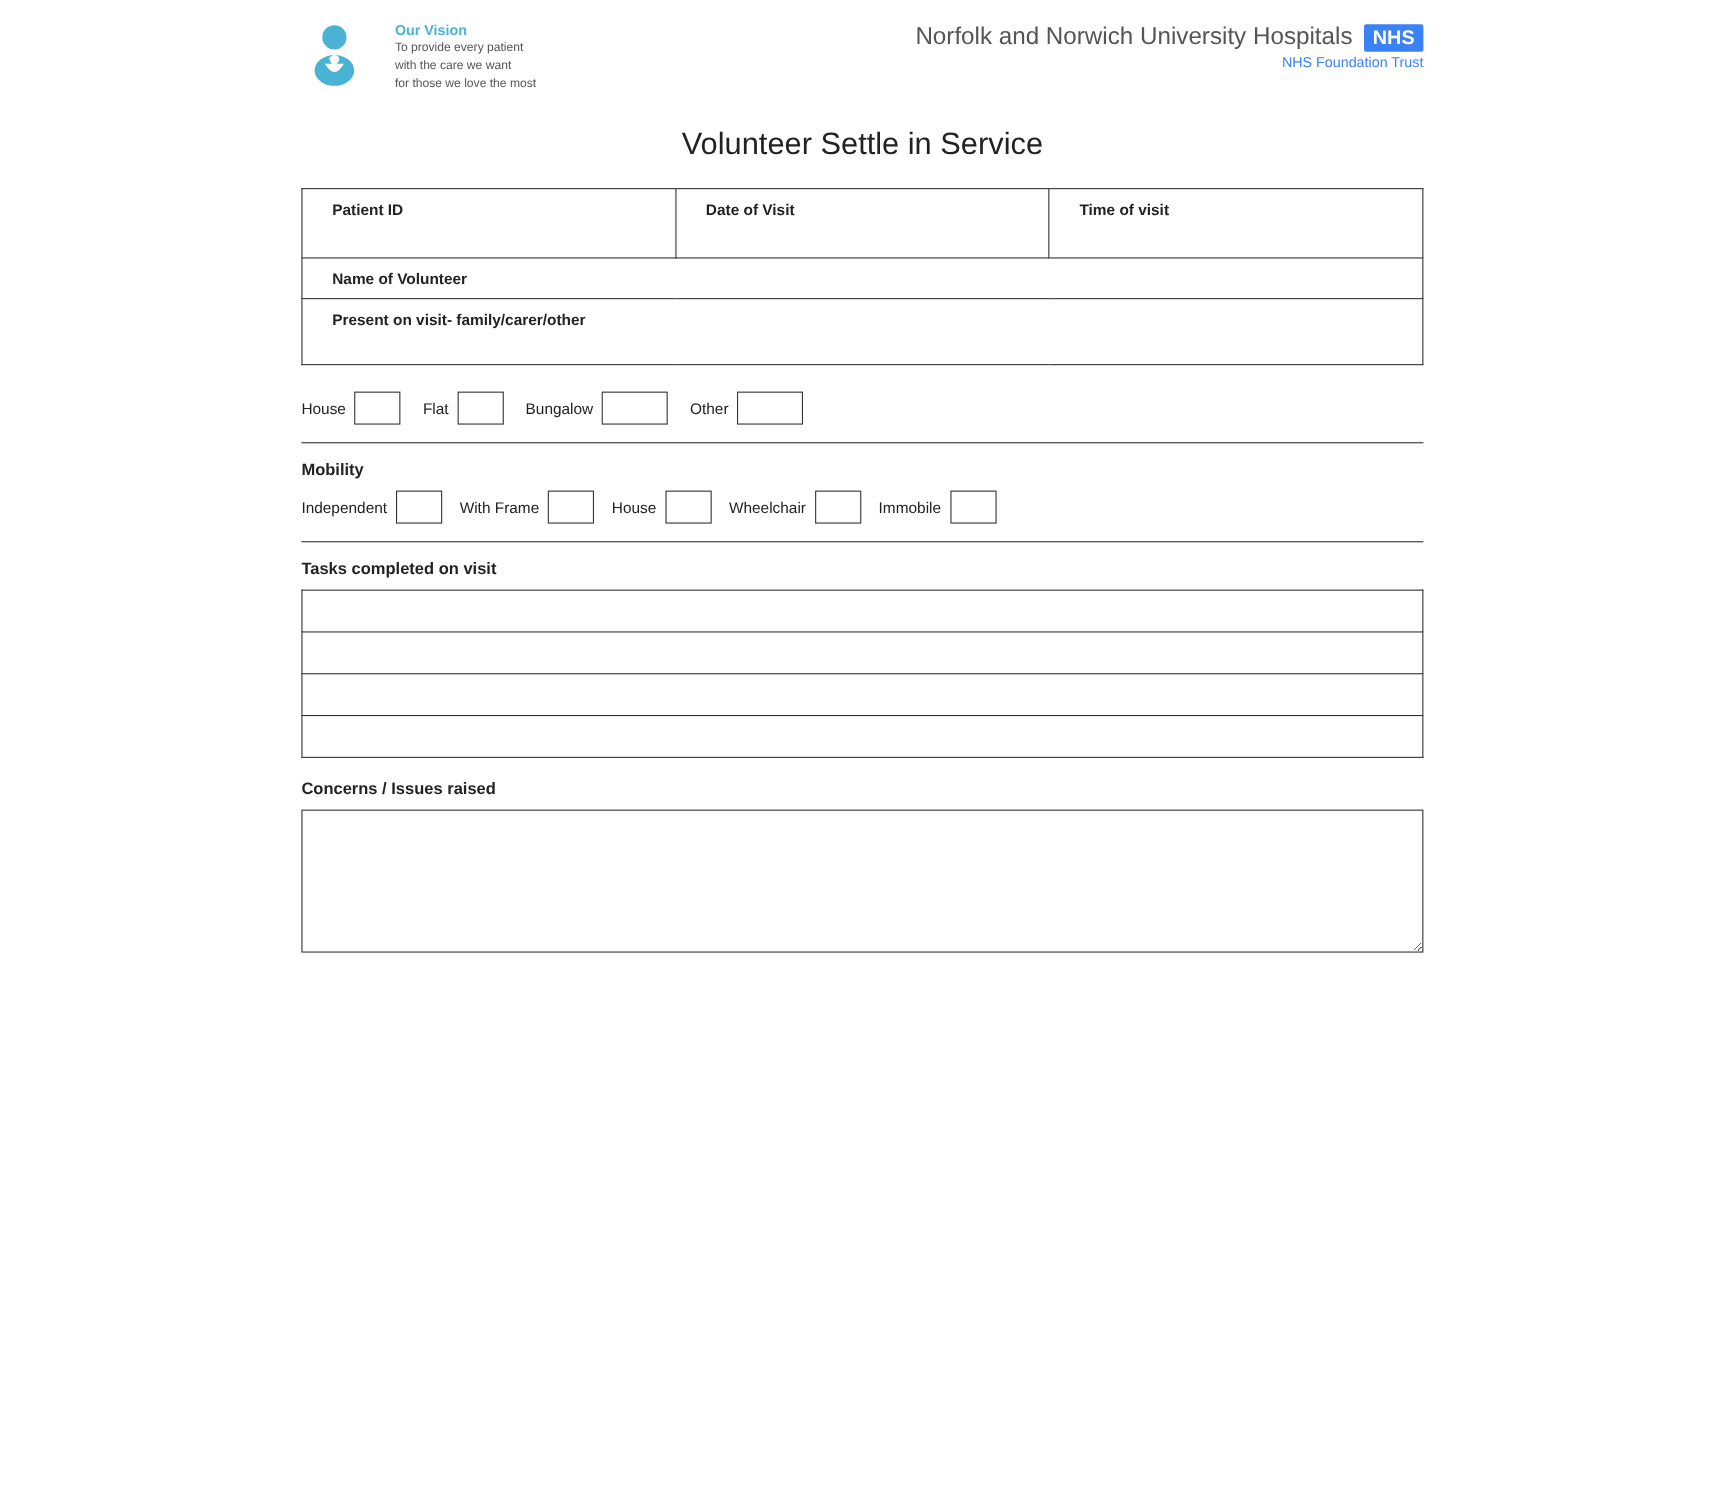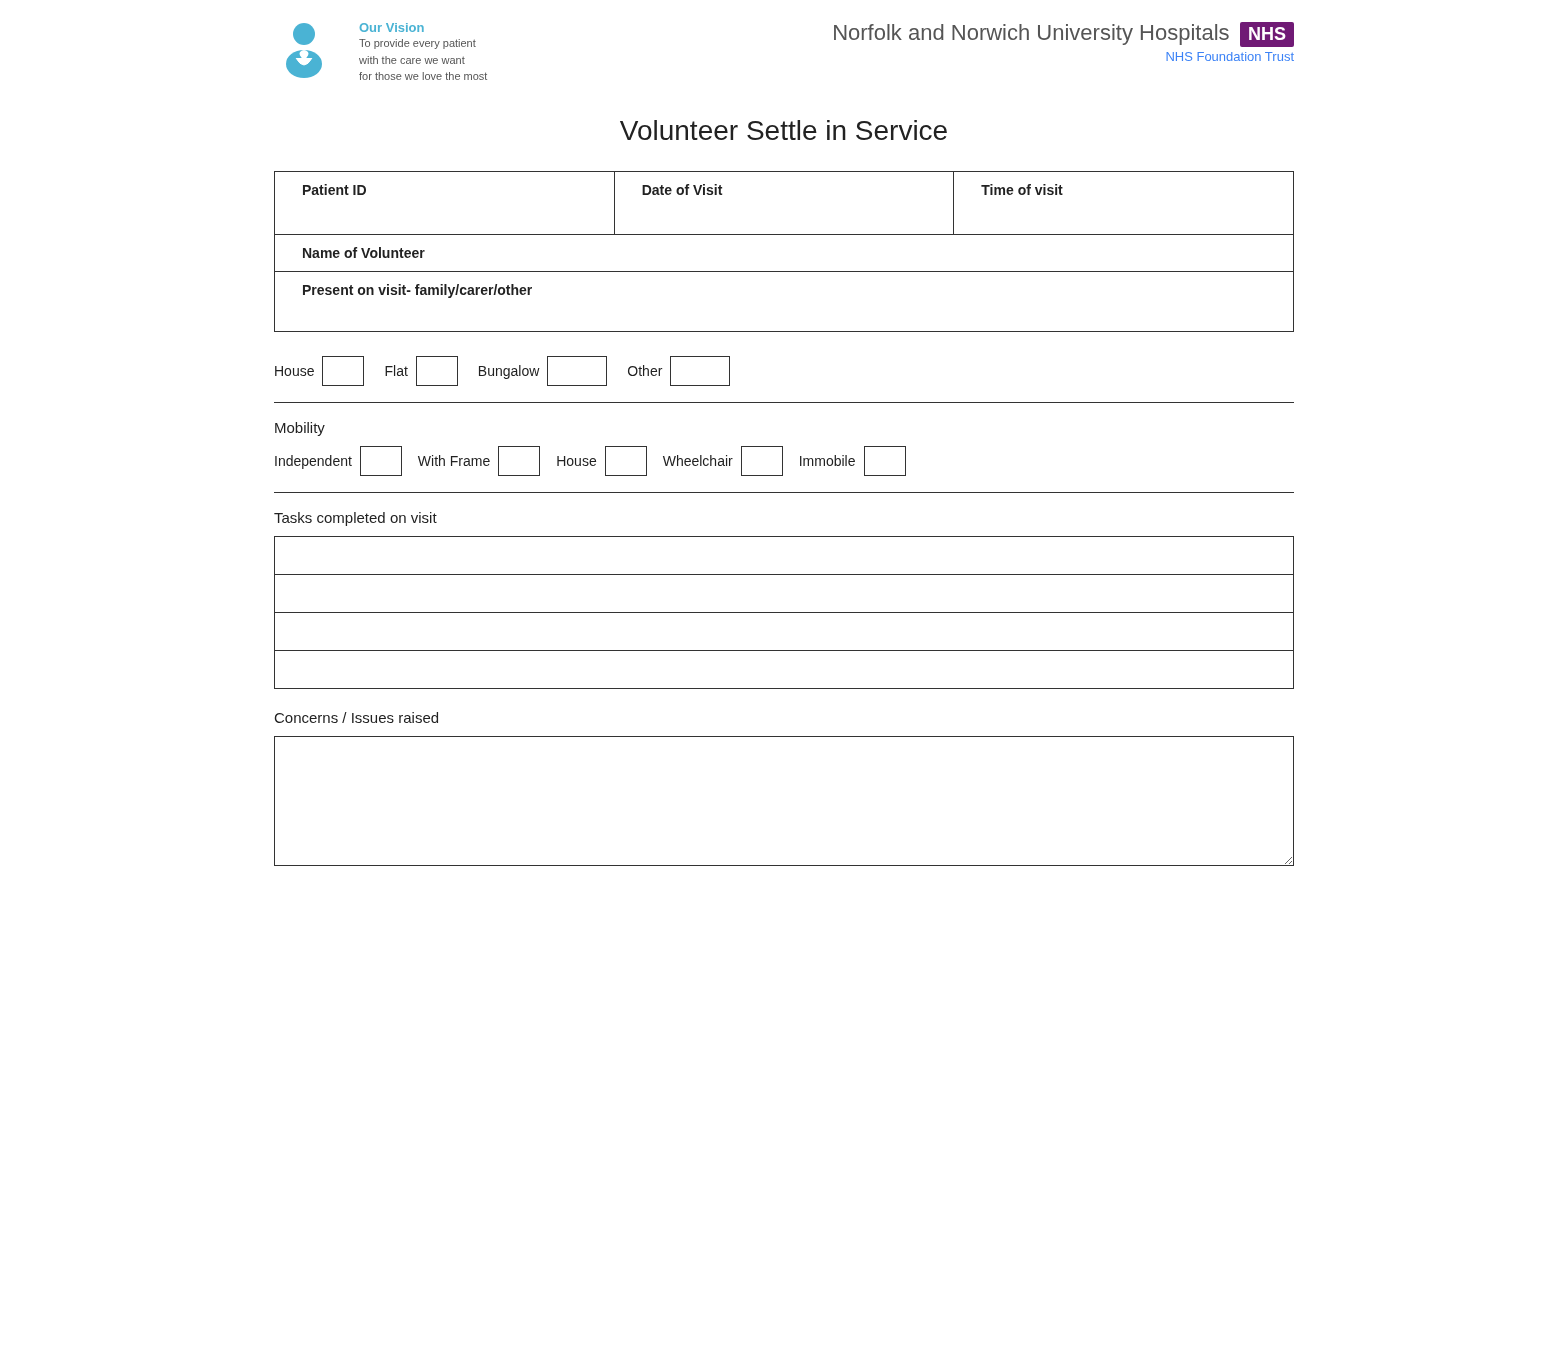--- a/index.html
+++ b/index.html
@@ -41,21 +41,21 @@
     .header-right {
       text-align: right;
     }
     .hospital-name {
       font-size: 22px;
       color: #555;
       font-weight: normal;
     }
     .nhs-badge {
       display: inline-block;
-      background: #701a75;
+      background: #3b82f6;
       color: #fff;
       font-size: 18px;
       font-weight: bold;
       padding: 2px 8px;
       margin-left: 6px;
       border-radius: 2px;
     }
     .foundation-trust {
       font-size: 13px;
       color: #3b82f6;
@@ -126,21 +126,21 @@
       padding: 2px 4px;
     }
     
     .divider {
       border: none;
       border-top: 1.5px solid #333;
       margin: 16px 0;
     }
     
     .section-label {
-      font-weight: normal;
+      font-weight: bold;
       font-size: 15px;
       margin: 0 0 10px 0;
     }
     
     .mobility-row {
       display: flex;
       align-items: center;
       gap: 16px;
       margin-bottom: 10px;
       flex-wrap: wrap;

